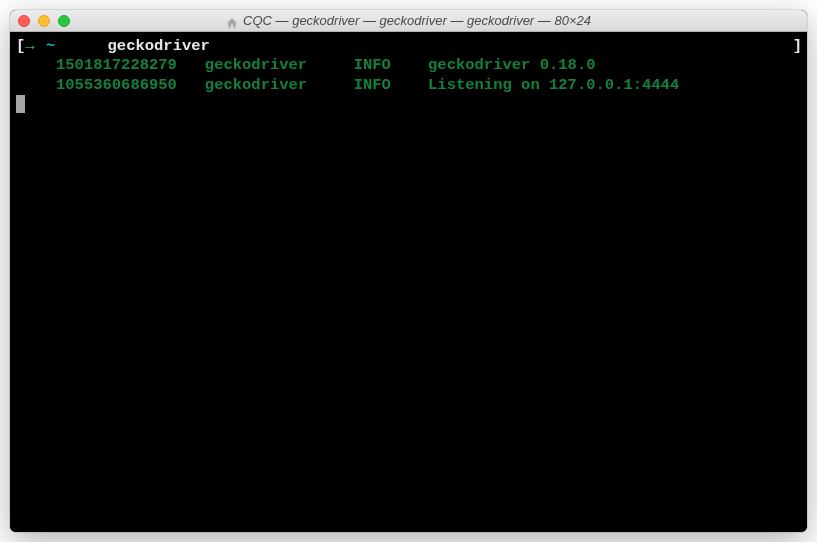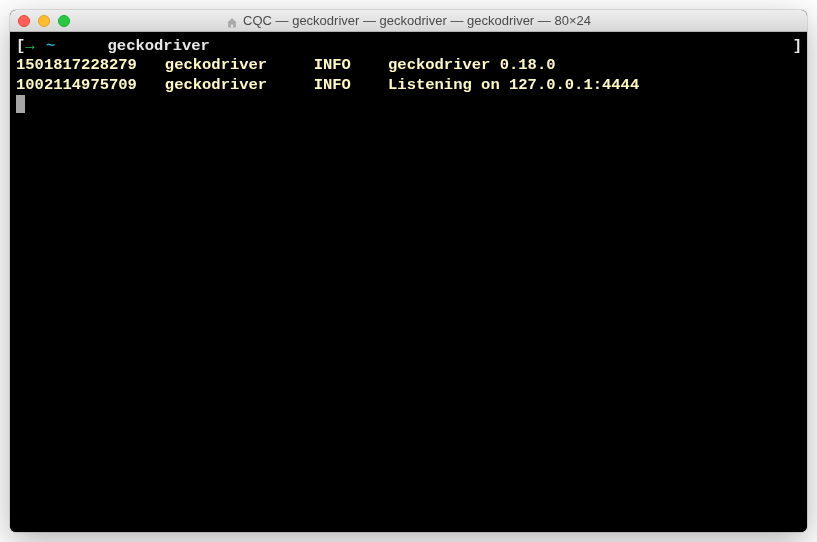--- a/index.html
+++ b/index.html
@@ -49,20 +49,21 @@
     .tl-max { background: #28c940; border: 0.5px solid #1fac32; }
     .title-wrap {
       position: absolute;
       left: 0;
       right: 0;
       display: flex;
       justify-content: center;
       align-items: center;
       gap: 5px;
       pointer-events: none;
+      font-style: italic;
     }
     .title-text {
       font-size: 13px;
       color: #4a4a4a;
     }
     .home-icon {
       width: 12px;
       height: 12px;
       display: inline-block;
       opacity: 0.55;
@@ -99,21 +100,22 @@
       margin-left: 43px;
     }
     .bracket-right {
       position: absolute;
       right: 5px;
       top: 5px;
       color: #e8e8e8;
     }
     .log-line {
       white-space: pre;
-      color: #fef9c3;
+      color: #15803d;
+      margin-left: 40px;
     }
     .cursor {
       display: inline-block;
       width: 9px;
       height: 18px;
       background: #a6a6a6;
       vertical-align: text-bottom;
     }
   </style>
 </head>
@@ -135,17 +137,17 @@
       <span class="title-text">CQC — geckodriver — geckodriver — geckodriver — 80×24</span>
     </div>
   </div>
   <div class="terminal">
     <div class="prompt-line">
       <span class="bracket-left">[</span><span class="arrow">→</span><span class="tilde"> ~ </span><span class="cmd">geckodriver</span>
     </div>
     <span class="bracket-right">]</span>
     <div id="log-container">
         <div class="log-line">1501817228279   geckodriver     INFO    geckodriver 0.18.0</div>
-        <div class="log-line">1002114975709   geckodriver     INFO    Listening on 127.0.0.1:4444</div>
+        <div class="log-line">1055360686950   geckodriver     INFO    Listening on 127.0.0.1:4444</div>
       </div>
     <div><span class="cursor"></span></div>
   </div>
 </div>
 
 </body></html>

